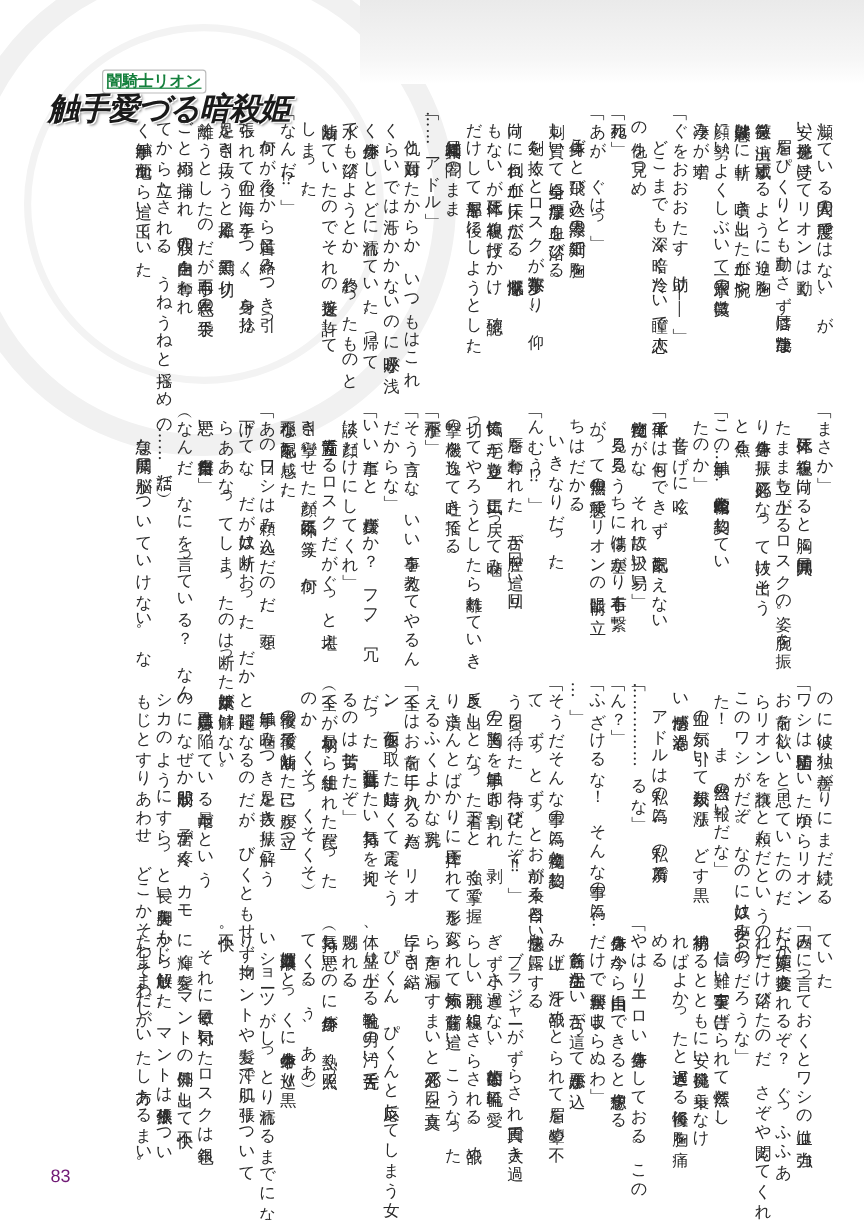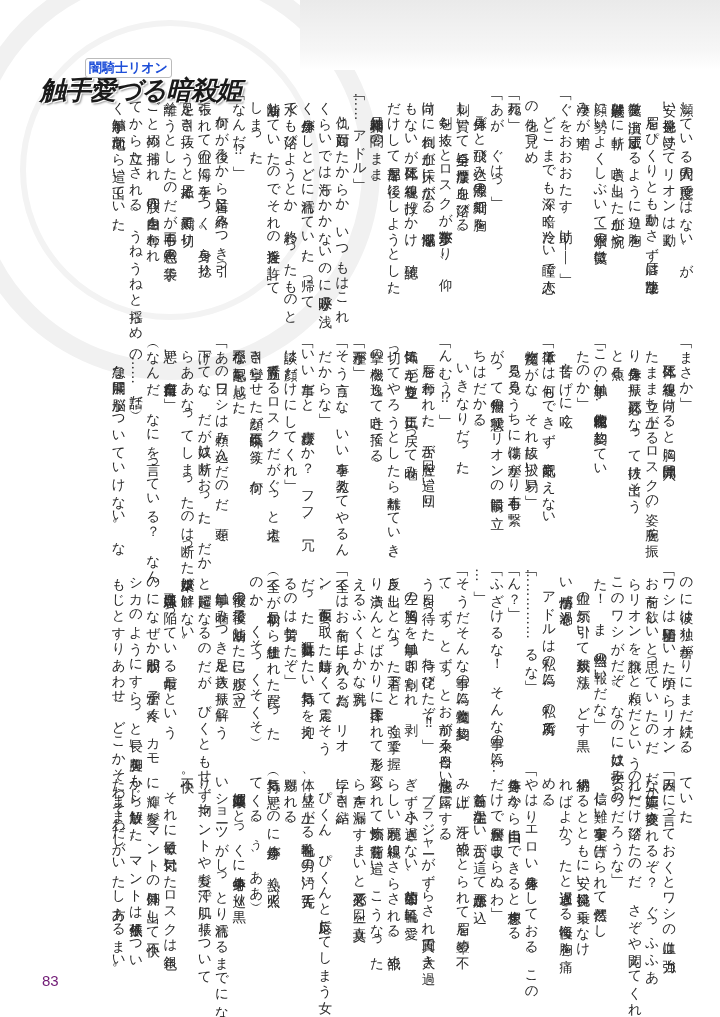--- a/index.html
+++ b/index.html
@@ -23,22 +23,23 @@
   }
   .logo-title {
     position: absolute; left: 0; top: 0; font-size: 26px; font-weight: bold;
     color: #1a1a1a; letter-spacing: -1px; white-space: nowrap;
     text-shadow: 1px 1px 0 #fff, -1px -1px 0 #fff, 2px 2px 2px #999;
     font-style: italic;
     margin-top: 45px;
   }
   .logo-sub {
     position: absolute; left: 45px; top: 30px; font-size: 13px; font-weight: bold;
-    color: #1d4ed8; background: #fff; padding: 0 3px; border: 1px solid #bbb; border-radius: 3px;
+    color: #15803d; background: #fff; padding: 0 3px; border: 1px solid #bbb; border-radius: 3px;
     white-space: nowrap;
+    text-decoration: underline;
   }
   .band {
     position: absolute;
     writing-mode: vertical-rl;
     font-size: 13.6px;
     line-height: 17.2px;
     letter-spacing: 0.6px;
   }
   .band p { margin: 0; white-space: pre; }
   .band1 { right: 25px; top: 92px; height: 240px; width: 670px; }

